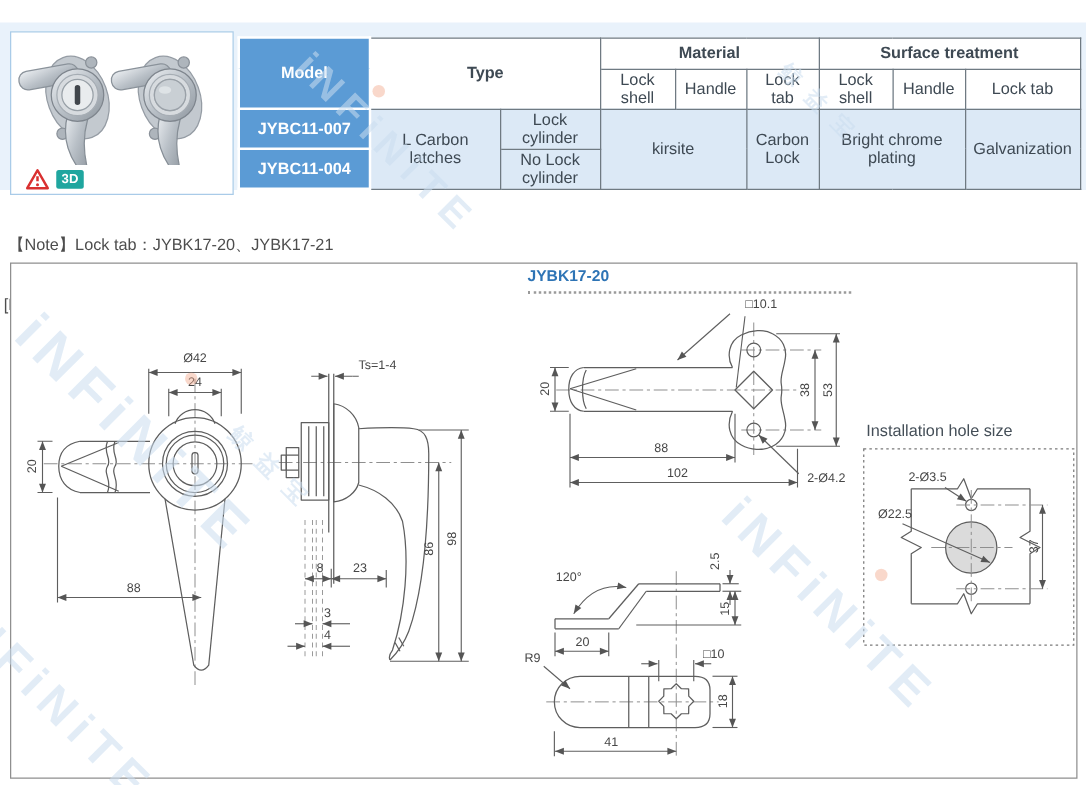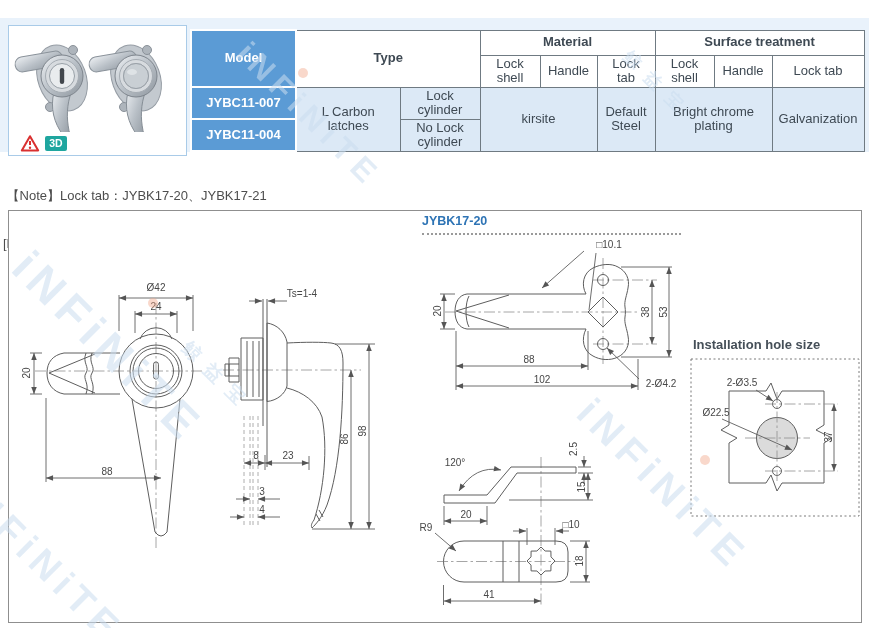--- a/index.html
+++ b/index.html
@@ -19,21 +19,21 @@
   #spec-table td.blue{background:#5B9BD5;color:#fff;font-weight:bold;border:2px solid #fff;}
   #spec-table td.hdr{font-weight:bold;}
   #spec-table td.lt{background:#DCE9F6;}
   
   #notes{left:3px;top:156px;font-size:13px;color:#4d4d4d;line-height:16px;white-space:pre;}
   
   #draw-box{left:8px;top:210px;width:852px;height:411px;border:1.5px solid #8f8f8f;background:#fff;}
   #draw-box svg{position:absolute;left:0;top:0;}
   .dwg-title{position:absolute;font-size:12.5px;font-weight:bold;color:#2E74B5;
              border-bottom:2px dotted #9a9a9a;padding-bottom:5px;}
-  .plain-title{position:absolute;font-size:13px;color:#454f58;font-weight:bold;}
+  .plain-title{position:absolute;font-size:13px;color:#454f58;}
   .dim{position:absolute;font-size:10px;color:#474747;white-space:nowrap;
        transform:translate(-50%,-50%);z-index:3;}
   .dim.rot{transform:translate(-50%,-50%) rotate(-90deg);}
   
   .ln{stroke:#5e5e5e;stroke-width:1;fill:none;stroke-linejoin:round;}
   .dm{stroke:#5e5e5e;stroke-width:0.9;fill:none;}
   .cl{stroke:#8f8f8f;stroke-width:0.8;fill:none;stroke-dasharray:11 3 2.5 3;}
   .hd{stroke:#9a9a9a;stroke-width:0.8;fill:none;stroke-dasharray:4 3;}
   
   .wm{position:absolute;transform:rotate(45deg);transform-origin:left top;color:#CBDEF0;
@@ -107,21 +107,21 @@
     <td>Lock tab</td>
     <td>Lock shell</td>
     <td>Handle</td>
     <td>Lock tab</td>
   </tr>
   <tr style="height:32px">
     <td class="blue">JYBC11-007</td>
     <td class="lt" rowspan="2">L Carbon latches</td>
     <td class="lt">Lock cylinder</td>
     <td class="lt" rowspan="2" colspan="2">kirsite</td>
-    <td class="lt" rowspan="2">Default Steel</td>
+    <td class="lt" rowspan="2">Carbon Lock</td>
     <td class="lt" rowspan="2" colspan="2">Bright chrome plating</td>
     <td class="lt" rowspan="2">Galvanization</td>
   </tr>
   <tr style="height:31px">
     <td class="blue">JYBC11-004</td>
     <td class="lt">No Lock cylinder</td>
   </tr>
 </tbody>
   </table>
 

